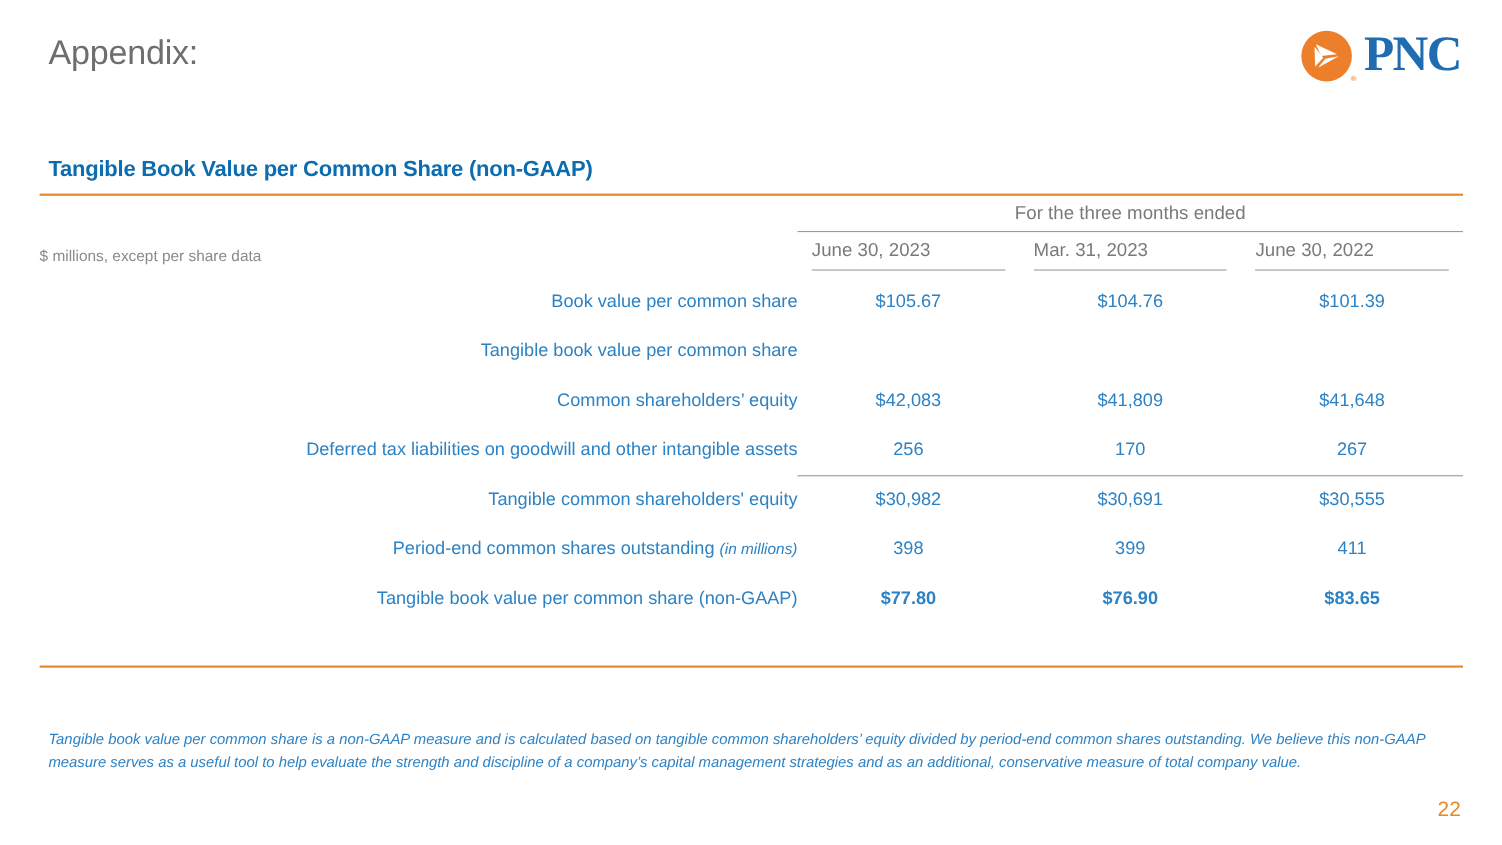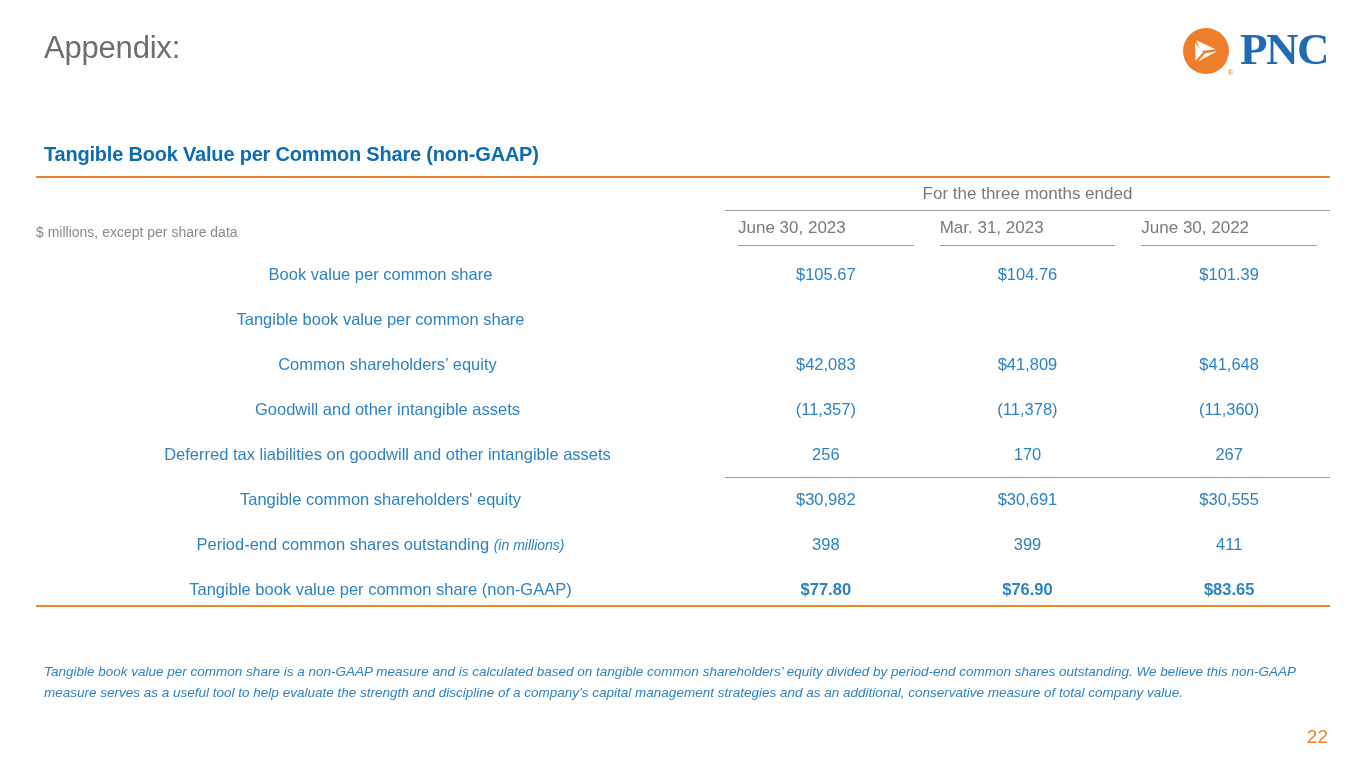--- a/index.html
+++ b/index.html
@@ -172,21 +172,21 @@
     font-size: 14px;
     color: #8a8a8a;
     text-align: left;
     vertical-align: bottom;
     padding-bottom: 10px;
   }
 
   .row-label {
     font-size: 16.5px;
     color: #2d82c4;
-    text-align: center;
+    text-align: right;
     height: 45px;
     white-space: nowrap;
   }
 
   .row-label.indent { padding-left: 14px; }
 
   .row-label .inline-italic {
     font-style: italic;
     font-size: 14px;
   }
@@ -309,26 +309,20 @@
         <td class="row-val"></td>
       </tr>
 
       <tr>
         <td class="row-label indent">Common shareholders’ equity</td>
         <td class="row-val">$42,083</td>
         <td class="row-val">$41,809</td>
         <td class="row-val">$41,648</td>
       </tr>
 
-      <tr>
-        <td class="row-label indent">Goodwill and other intangible assets</td>
-        <td class="row-val">(11,357)</td>
-        <td class="row-val">(11,378)</td>
-        <td class="row-val">(11,360)</td>
-      </tr>
 
       <tr>
         <td class="row-label indent">Deferred tax liabilities on goodwill and other intangible assets</td>
         <td class="row-val">256</td>
         <td class="row-val">170</td>
         <td class="row-val">267</td>
       </tr>
 
       <tr class="rule-above">
         <td class="row-label ruler-cell">Tangible common shareholders' equity</td>

